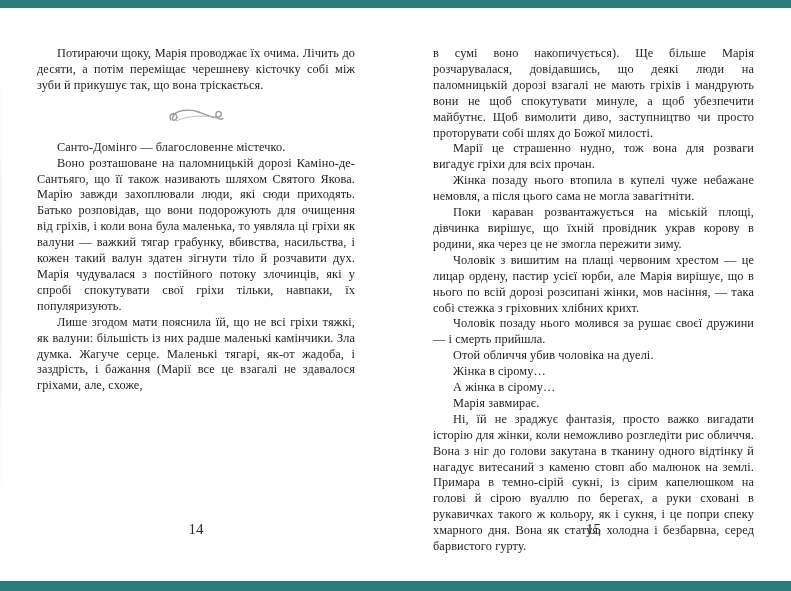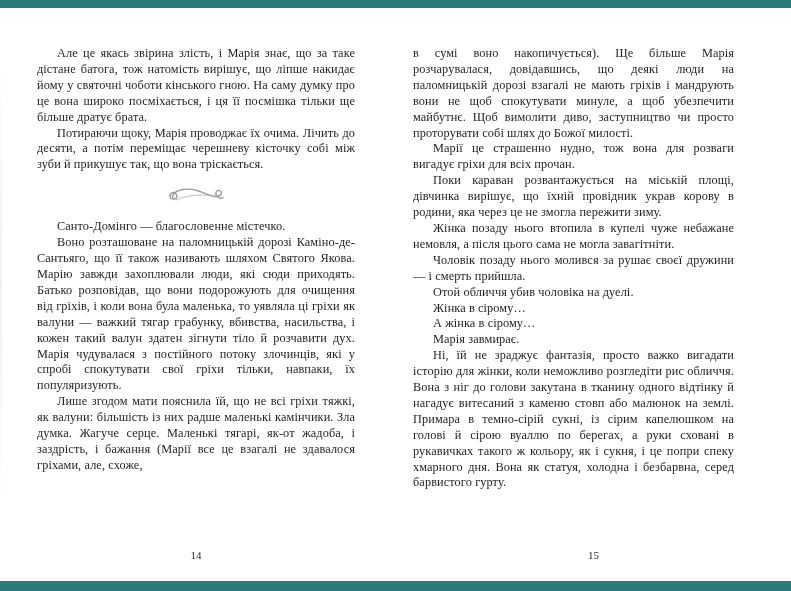--- a/index.html
+++ b/index.html
@@ -35,74 +35,74 @@
 
   .page {
     position: absolute;
     top: 46px;
     font-size: 12.3px;
     line-height: 15.9px;
     text-align: justify;
     letter-spacing: 0.1px;
   }
   .page.left  { left: 37px;  width: 318px; }
-  .page.right { left: 413px; width: 321px; }
+  .page.right { left: 433px; width: 321px; }
 
   .para { margin: 0; text-indent: 20px; }
   .para.no-indent { text-indent: 0; }
 
   .divider {
     height: 46px;
     display: flex;
     align-items: center;
     justify-content: center;
   }
   .divider svg { display: block; }
 
   .pagenum {
     position: absolute;
-    top: 549px;
+    top: 521px;
     text-align: center;
-    font-size: 11px;
+    font-size: 15px;
     color: #2a2a2a;
   }
   .pagenum.left  { left: 37px;  width: 318px; }
   .pagenum.right { left: 433px; width: 321px; }
 </style>
 </head>
 <body>
 
 <div class="screen">
 
   <div class="edge-bar top"></div>
   <div class="page-edge-shadow"></div>
 
   <div class="page left">
-    <p class="para">Але це якась звірина злість, і Марія знає, що за таке дістане батога, тож натомість вирішує, що ліпше накидає йому у святочні чоботи кінського гною. На саму думку про це вона широко посміхається, і ця її посмішка тільки ще більше дратує брата.</p>
     <p class="para">Потираючи щоку, Марія проводжає їх очима. Лічить до десяти, а потім переміщає черешневу кісточку собі між зуби й прикушує так, що вона тріскається.</p>
 
     <div class="divider">
       <svg width="58" height="20" viewBox="0 0 58 20">
         <path d="M4 13 C1 8 7 4 9.5 8.5 C11.5 12.5 5 15.5 5.5 11
                  C7 3 22 1 33 5.5 C41 8.8 51 13 54 8.5
                  C56 5 50 2.5 49 6.5 C48 10.5 53 13.5 56 11.5" fill="none" stroke="#9a9a9a" stroke-width="1.4" stroke-linecap="round"></path>
         <path d="M9 14 C22 8 38 8 50 11" fill="none" stroke="#b5b5b5" stroke-width="0.9" stroke-linecap="round"></path>
       </svg>
     </div>
 
     <p class="para">Санто-Домінго — благословенне містечко.</p>
     <p class="para">Воно розташоване на паломницькій дорозі Каміно-де-Сантьяго, що її також називають шляхом Святого Якова. Марію завжди захоплювали люди, які сюди приходять. Батько розповідав, що вони подорожують для очищення від гріхів, і коли вона була маленька, то уявляла ці гріхи як валуни — важкий тягар грабунку, вбивства, насильства, і кожен такий валун здатен зігнути тіло й розчавити дух. Марія чудувалася з постійного потоку злочинців, які у спробі спокутувати свої гріхи тільки, навпаки, їх популяризують.</p>
     <p class="para">Лише згодом мати пояснила їй, що не всі гріхи тяжкі, як валуни: більшість із них радше маленькі камінчики. Зла думка. Жагуче серце. Маленькі тягарі, як-от жадоба, і заздрість, і бажання (Марії все це взагалі не здавалося гріхами, але, схоже,</p>
   </div>
 
   <div class="page right">
     <p class="para no-indent">в сумі воно накопичується). Ще більше Марія розчарувалася, довідавшись, що деякі люди на паломницькій дорозі взагалі не мають гріхів і мандрують вони не щоб спокутувати минуле, а щоб убезпечити майбутнє. Щоб вимолити диво, заступництво чи просто проторувати собі шлях до Божої милості.</p>
     <p class="para">Марії це страшенно нудно, тож вона для розваги вигадує гріхи для всіх прочан.</p>
+    <p class="para">Жінка позаду нього втопила в купелі чуже небажане немовля, а після цього сама не могла завагітніти.</p>
     <p class="para">Поки караван розвантажується на міській площі, дівчинка вирішує, що їхній провідник украв корову в родини, яка через це не змогла пережити зиму.</p>
-    <p class="para">Жінка позаду нього втопила в купелі чуже небажане немовля, а після цього сама не могла завагітніти.</p>
+    <p class="para">Чоловік з вишитим на плащі червоним хрестом — це лицар ордену, пастир усієї юрби, але Марія вирішує, що в нього по всій дорозі розсипані жінки, мов насіння, — така собі стежка з гріховних хлібних крихт.</p>
     <p class="para">Чоловік позаду нього молився за рушає своєї дружини — і смерть прийшла.</p>
     <p class="para">Отой обличчя убив чоловіка на дуелі.</p>
     <p class="para">Жінка в сірому…</p>
     <p class="para">А жінка в сірому…</p>
     <p class="para">Марія завмирає.</p>
     <p class="para">Ні, їй не зраджує фантазія, просто важко вигадати історію для жінки, коли неможливо розгледіти рис обличчя. Вона з ніг до голови закутана в тканину одного відтінку й нагадує витесаний з каменю стовп або малюнок на землі. Примара в темно-сірій сукні, із сірим капелюшком на голові й сірою вуаллю по берегах, а руки сховані в рукавичках такого ж кольору, як і сукня, і це попри спеку хмарного дня. Вона як статуя, холодна і безбарвна, серед барвистого гурту.</p>
   </div>
 
   <div class="pagenum left">14</div>
   <div class="pagenum right">15</div>

